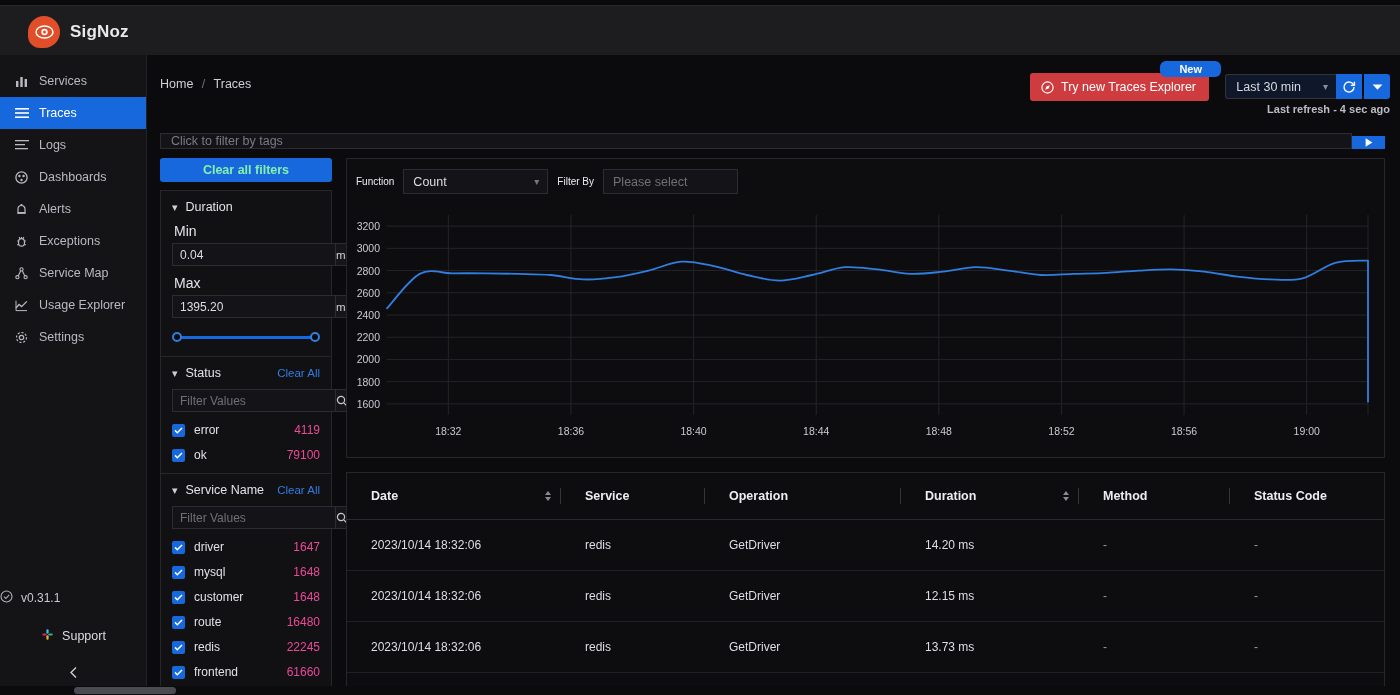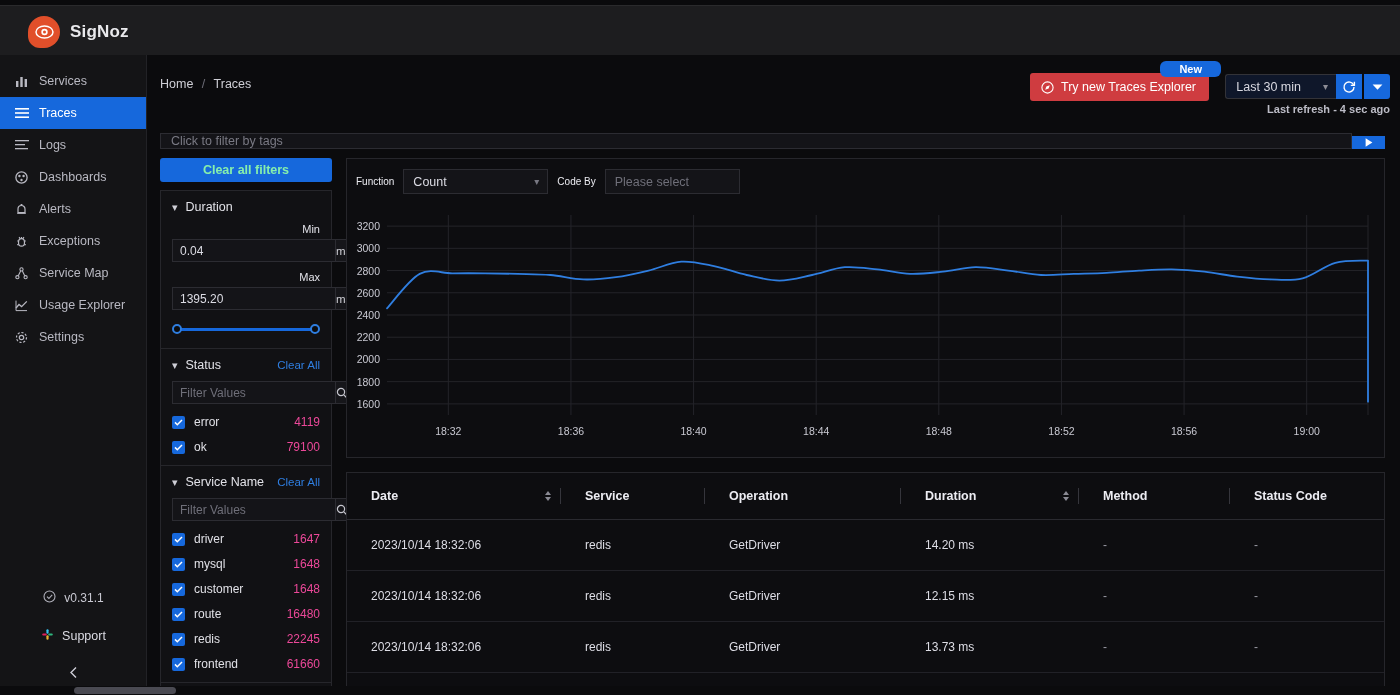--- a/index.html
+++ b/index.html
@@ -58,21 +58,21 @@
   .nav-item {
     display:flex; align-items:center; gap:10px; height:32px; padding-left:14px;
     color:#b9b9c2; font-size:12.5px; cursor:pointer; margin-top:0;
   }
   .nav-item.active { background:#1668dc; color:#fff; }
   .nav-item .ico { width:15px; height:15px; display:flex; align-items:center; justify-content:center; flex:0 0 15px; }
   .nav-item .ico svg { display:block; }
   .nav-spacer { height:10px; }
 
   .side-bottom { position:absolute; left:0; bottom:16px; width:147px; }
-  .ver-row { display:flex; align-items:center; justify-content:center; gap:8px; color:#c9c9d2; font-size:12px; margin-bottom:22px; }
+  .ver-row { display:flex; align-items:center; justify-content:flex-start; gap:8px; color:#c9c9d2; font-size:12px; margin-bottom:22px; }
   .sup-row { display:flex; align-items:center; justify-content:center; gap:8px; color:#dcdce4; font-size:12.5px; margin-bottom:22px; cursor:pointer; }
   .collapse-row { display:flex; align-items:center; justify-content:center; color:#cfcfd8; font-size:13px; cursor:pointer; }
 
   
   .content { position:absolute; left:147px; top:55px; width:1253px; height:640px; background:#0b0b0d; }
 
   .breadcrumb { position:absolute; left:13px; top:22px; font-size:12.5px; color:#cfcfd6; }
   .breadcrumb .sep { color:#6e6e78; margin:0 5px; }
 
   .explorer-wrap { position:absolute; right:191px; top:18px; }
@@ -108,21 +108,21 @@
     width:100%; background:#1668dc; color:#86efac; border:none; border-radius:3px;
     height:24px; font-size:12.5px; font-weight:600; cursor:pointer;
   }
   .fpanel { margin-top:8px; border:1px solid #26262b; background:#111114; }
   .fsection { border-bottom:1px solid #26262b; padding:9px 11px 11px 11px; }
   .fsection:last-child { border-bottom:none; }
   .fhead { display:flex; align-items:center; justify-content:space-between; }
   .fhead-left { display:flex; align-items:center; gap:8px; color:#e2e2e8; font-size:12.5px; }
   .fhead-left .chev { color:#cfcfd6; font-size:11px; }
   .clear-link { color:#2f7ee0; font-size:11.5px; cursor:pointer; }
-  .lbl-small { color:#e2e2e8; font-size:11px; margin:9px 0 4px 2px;text-align:right; }
+  .lbl-small { color:#e2e2e8; font-size:14px; margin:9px 0 4px 2px; }
   .num-row { display:flex; height:23px; }
   .num-row input {
     flex:1; background:#141418; border:1px solid #2c2c32; color:#dcdce4; font-size:12px;
     padding-left:7px; outline:none; font-family:"Liberation Sans", sans-serif;
   }
   .unit { width:30px; border:1px solid #2c2c32; border-left:none; background:#16161a; color:#cfcfd6;
           font-size:11.5px; display:flex; align-items:center; justify-content:center; }
   .slider { position:relative; height:16px; margin-top:11px; }
   .slider .track { position:absolute; left:5px; right:5px; top:7px; height:3px; background:#1668dc; border-radius:2px; }
   .slider .h { position:absolute; top:3px; width:10px; height:10px; border-radius:50%; border:2px solid #2f7ee0; background:#0b0b0d; }
@@ -544,21 +544,21 @@
       </div>
     </div>
 
     <div class="chart-card">
       <div class="ctrls">
         <span class="ctrl-lbl">Function</span>
         <div class="sel-count">
           <span>Count</span>
           <span class="chev">▾</span>
         </div>
-        <span class="ctrl-lbl">Code By</span>
+        <span class="ctrl-lbl">Filter By</span>
         <div class="sel-group">Please select</div>
       </div>
       <div class="plot">
         <svg id="chart-svg" width="1039" height="250" viewBox="0 0 1039 250">
             <line x1="40" y1="196.88888888888889" x2="1021" y2="196.88888888888889" stroke="#242429" stroke-width="1"></line>
             <text x="33" y="200.88888888888889" fill="#c9c9d2" font-size="10.5" text-anchor="end" font-family="&quot;Liberation Sans&quot;, sans-serif">1600</text>
             <line x1="40" y1="174.66666666666669" x2="1021" y2="174.66666666666669" stroke="#242429" stroke-width="1"></line>
             <text x="33" y="178.66666666666669" fill="#c9c9d2" font-size="10.5" text-anchor="end" font-family="&quot;Liberation Sans&quot;, sans-serif">1800</text>
             <line x1="40" y1="152.44444444444446" x2="1021" y2="152.44444444444446" stroke="#242429" stroke-width="1"></line>
             <text x="33" y="156.44444444444446" fill="#c9c9d2" font-size="10.5" text-anchor="end" font-family="&quot;Liberation Sans&quot;, sans-serif">2000</text>

